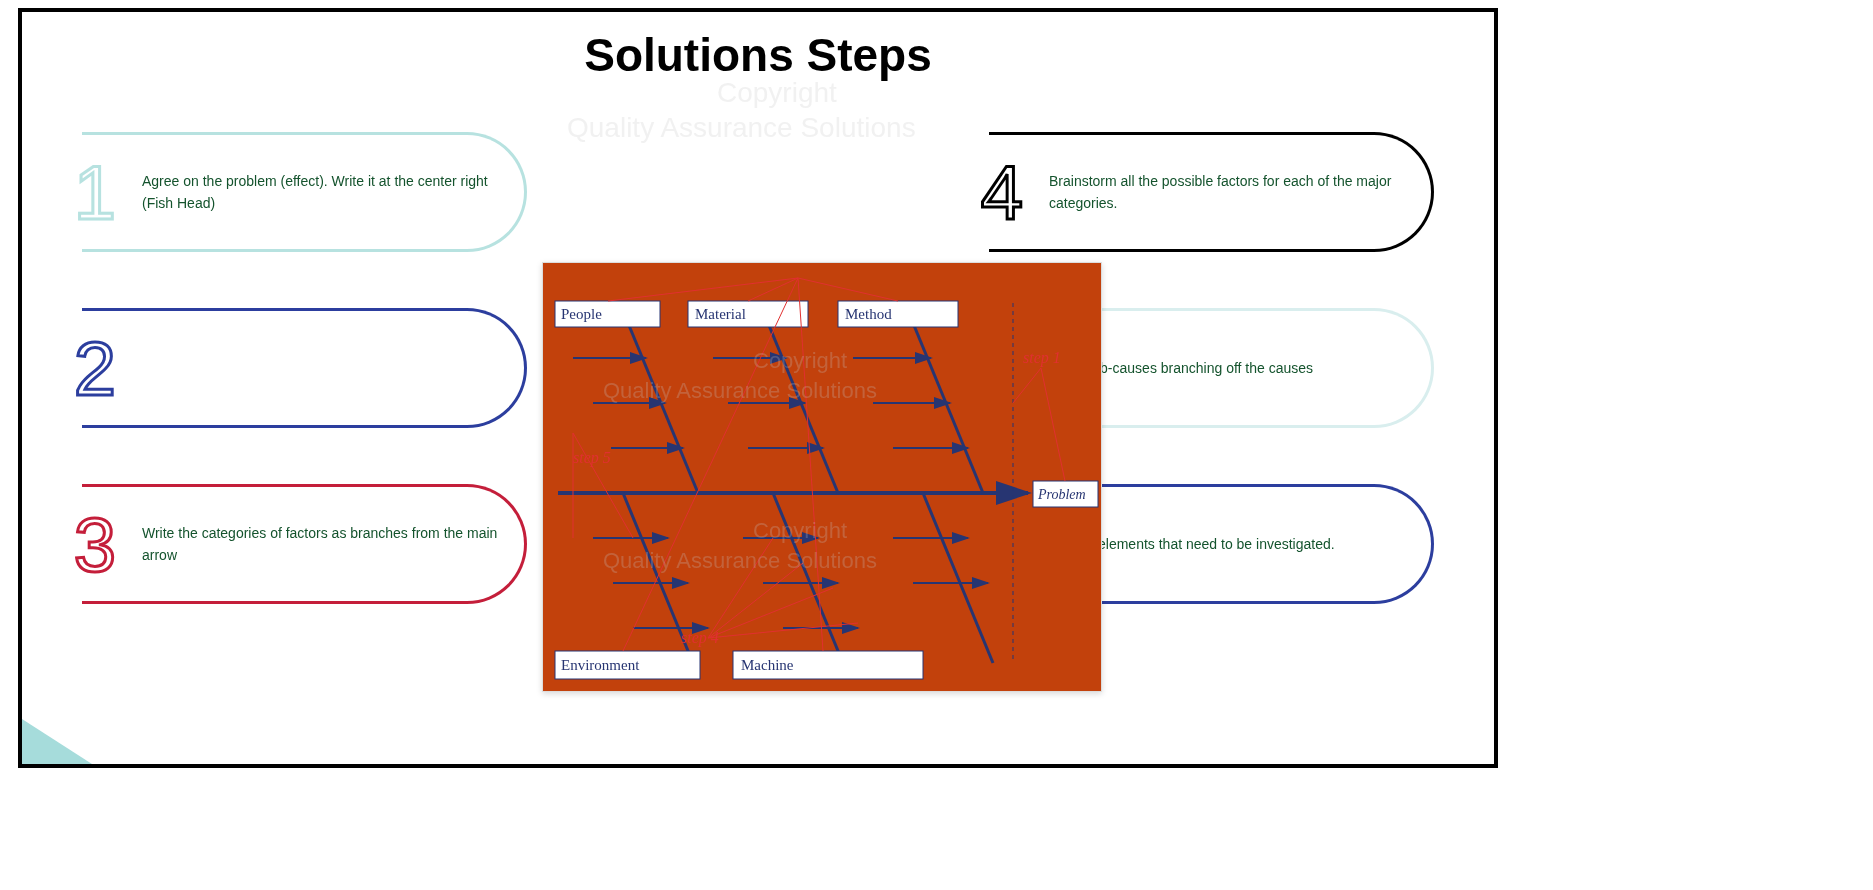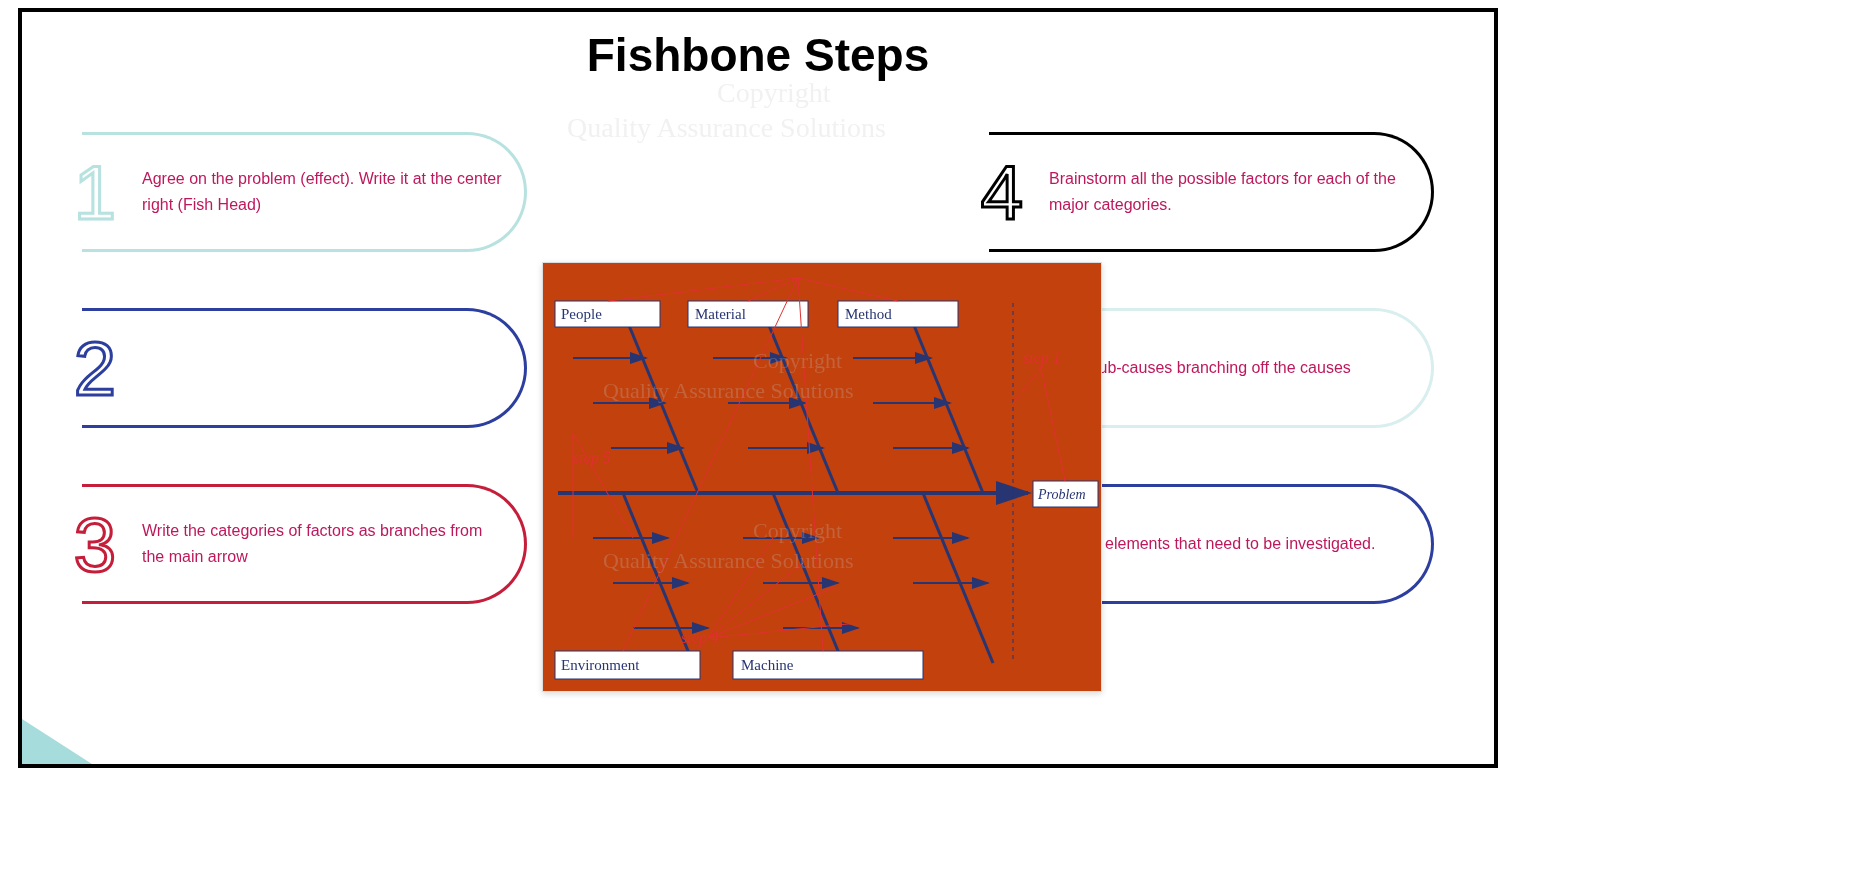--- a/index.html
+++ b/index.html
@@ -60,23 +60,23 @@
       font-weight: 400;
       font-family: Arial, sans-serif;
       width: 70px;
       text-align: center;
       flex-shrink: 0;
       margin-left: -30px;
       -webkit-text-stroke: 3px;
       color: #fff;
     }
     .step-text {
-      font-size: 16px;
+      font-size: 14px;
       line-height: 1.6;
-      color: #be185d;
+      color: #14532d;
       padding-left: 12px;
     }
     .s1 { border-color: #b7e2e0; } .s1 .num { -webkit-text-stroke-color: #b7e2e0; }
     .s2 { border-color: #2c3e9e; } .s2 .num { -webkit-text-stroke-color: #2c3e9e; }
     .s3 { border-color: #c41e3a; } .s3 .num { -webkit-text-stroke-color: #c41e3a; }
     .s4 { border-color: #000; } .s4 .num { -webkit-text-stroke-color: #000; }
     .s5 { border-color: #d9eeee; } .s5 .num { -webkit-text-stroke-color: #d9eeee; }
     .s6 { border-color: #2c3e9e; } .s6 .num { -webkit-text-stroke-color: #2c3e9e; }
 
     .center-diagram {
@@ -84,38 +84,38 @@
       left: 520px; top: 140px;
       width: 560px; height: 430px;
       background: #c2410c;
       border: 1px solid #ddd;
       box-shadow: 0 2px 6px rgba(0,0,0,.15);
     }
     .wm {
       position: absolute;
       font-size: 28px;
       color: rgba(200,200,200,.25);
-      font-family: Liberation Serif, serif;
+      font-family: Liberation Sans, sans-serif;
       white-space: nowrap;
       pointer-events: none;
       text-align: right;
     }
     .corner-triangle {
       position: absolute;
       left: 0; bottom: 0;
       width: 0; height: 0;
       border-left: 70px solid #a6dcdb;
       border-top: 45px solid transparent;
     }
   </style>
 </head>
 <body>
 
 <div class="frame">
-  <h1 class="title">Fishbone Steps</h1>
+  <h1 class="title">Solutions Steps</h1>
 
   <div class="wm" style="left:695px; top:65px;">Copyright</div>
   <div class="wm" style="left:545px; top:100px;">Quality Assurance Solutions</div>
 
   <div class="layout">
 
     <div class="col-left">
       <div class="step s1">
         <span class="num">1</span>
         <span class="step-text">Agree on the problem (effect). Write it at the center right (Fish Head)</span>

